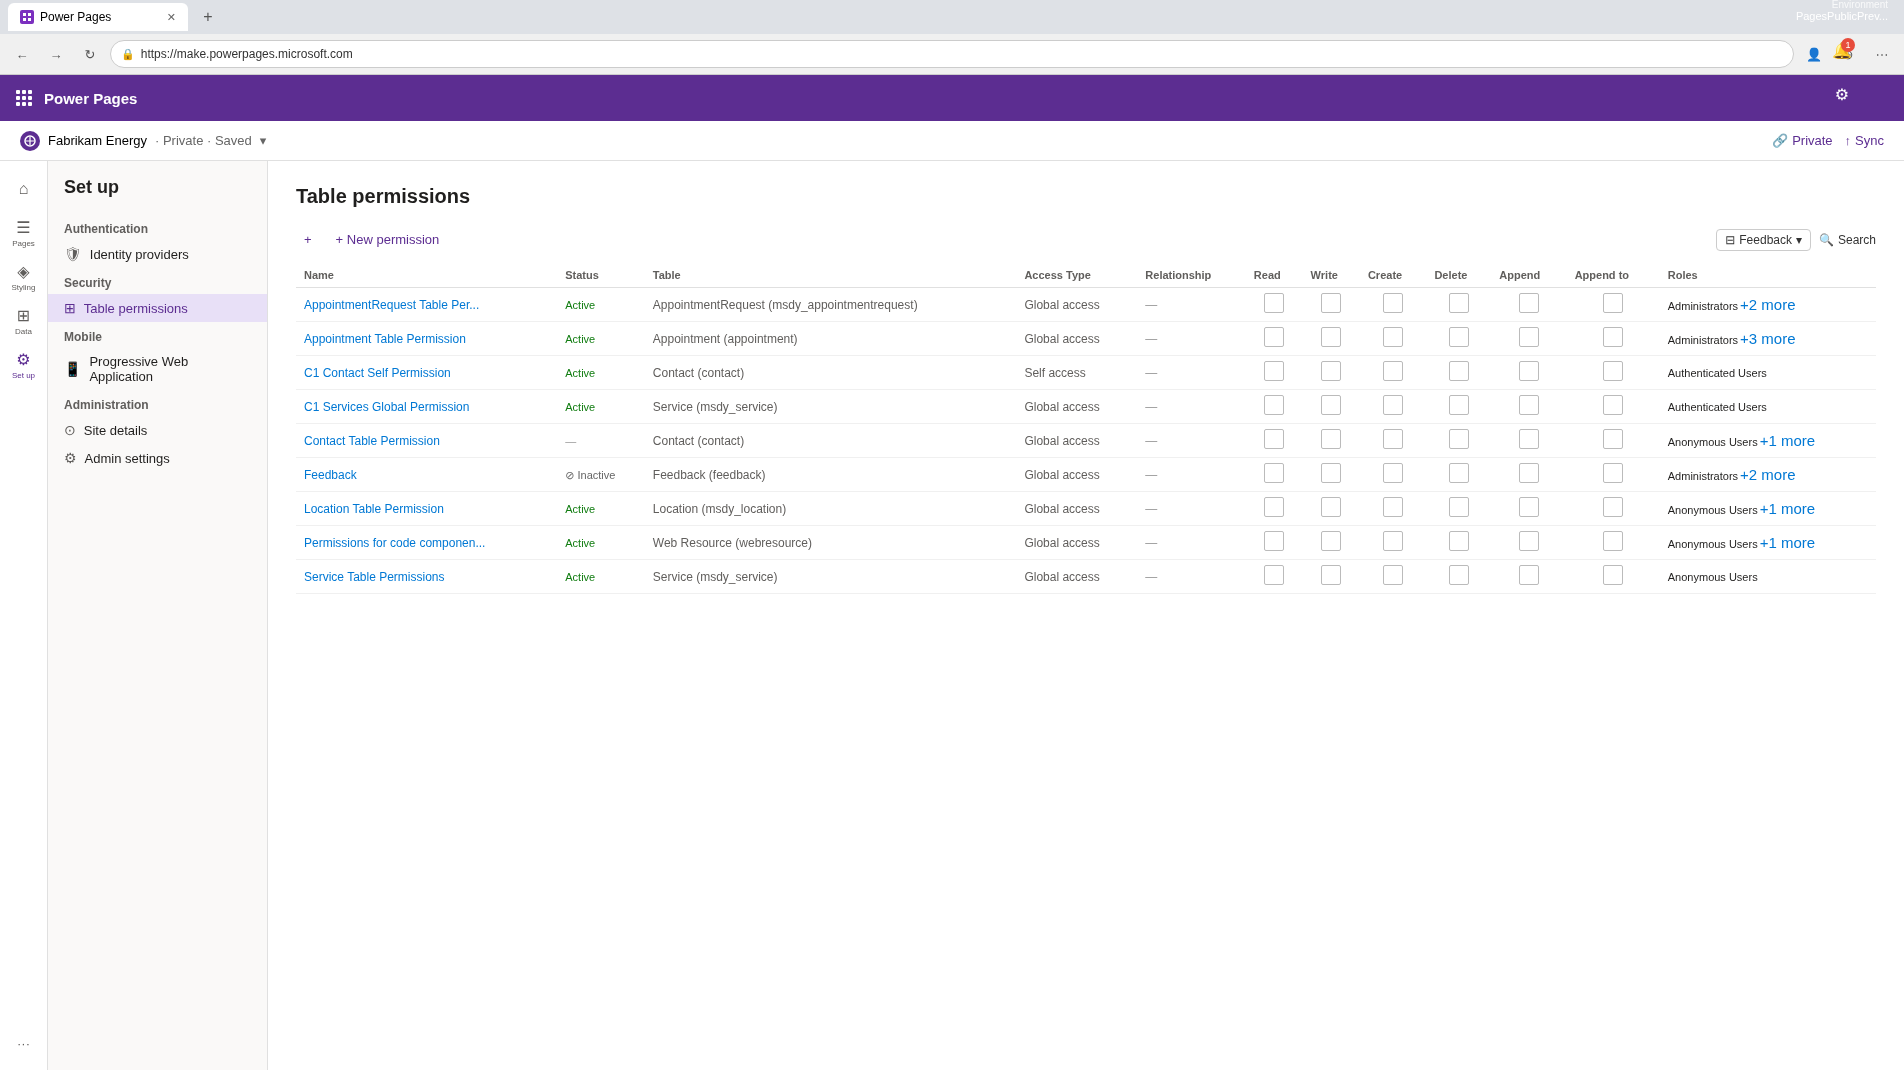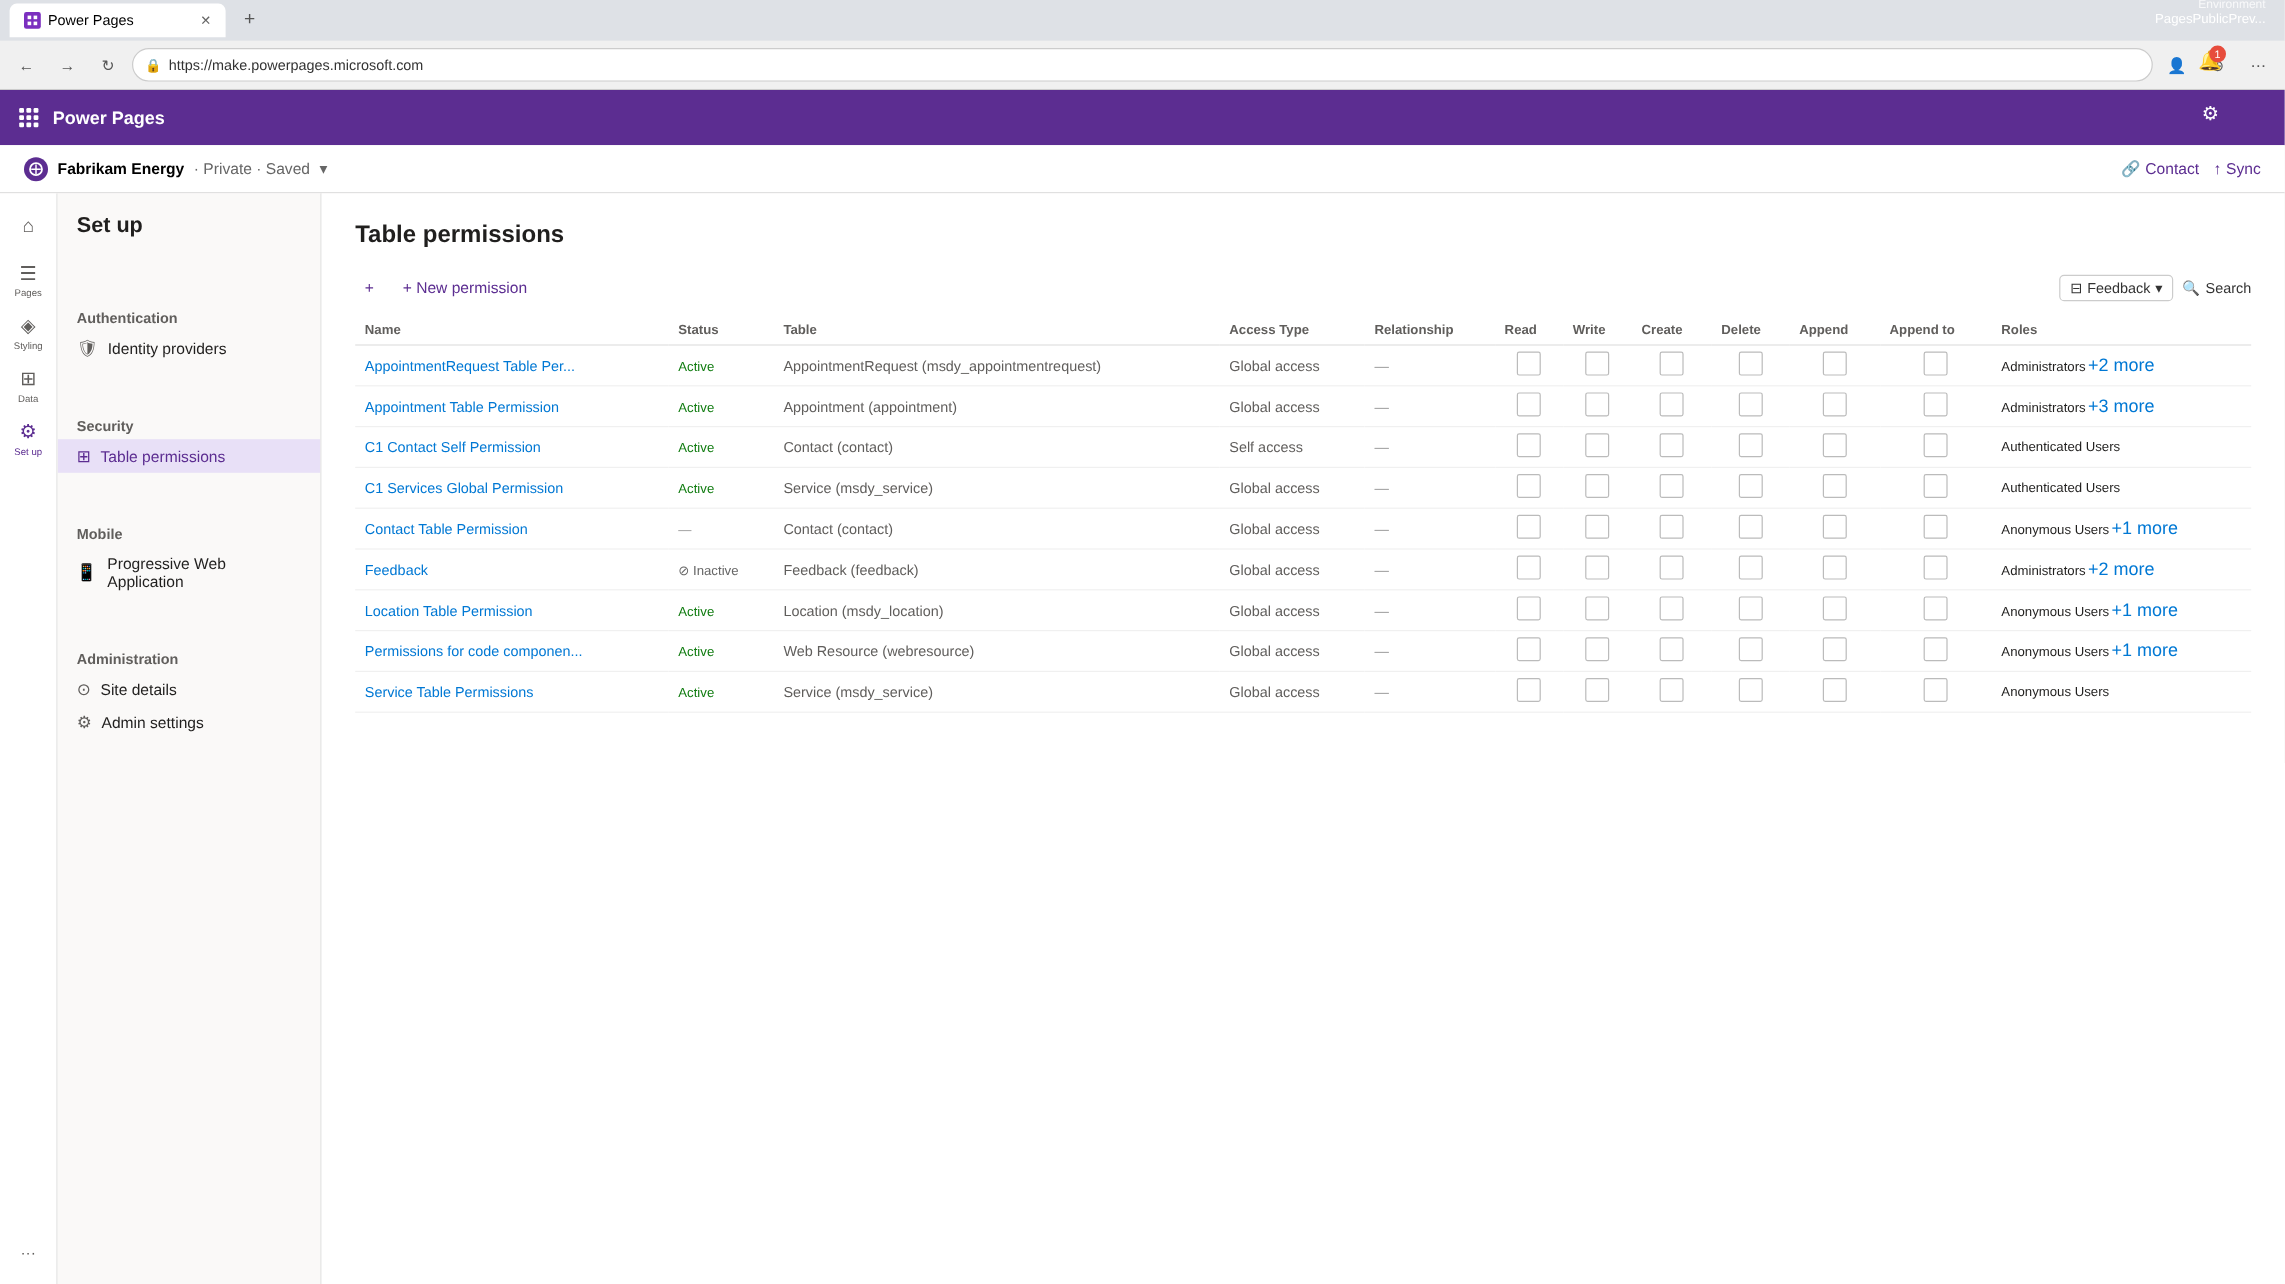--- a/index.html
+++ b/index.html
@@ -46,21 +46,21 @@
     .notification-btn { position: relative; }
     .notif-badge { position: absolute; top: 2px; right: 2px; background: #e74c3c; border-radius: 50%; width: 14px; height: 14px; font-size: 9px; display: flex; align-items: center; justify-content: center; color: #fff; }
     .avatar-btn { width: 30px; height: 30px; border-radius: 50%; background: #c47d2a; display: flex; align-items: center; justify-content: center; color: #fff; font-size: 13px; font-weight: 600; cursor: pointer; }
 
     
     .site-bar {
       background: #fff; border-bottom: 1px solid #e0e0e0; height: 40px; display: flex; align-items: center; padding: 0 20px; gap: 12px; justify-content: center;
     }
     .site-info { display: flex; align-items: center; gap: 8px; font-size: 13px; }
     .site-icon { width: 20px; height: 20px; background: #5c2d91; border-radius: 50%; display: flex; align-items: center; justify-content: center; }
-    .site-name { font-weight: 700; }
+    .site-name { font-weight: 400; }
     .site-status { color: #666; }
     .site-bar-right { margin-left: auto; display: flex; align-items: center; gap: 12px; }
     .preview-btn { display: flex; align-items: center; gap: 4px; font-size: 13px; color: #5c2d91; cursor: pointer; }
     .sync-btn { display: flex; align-items: center; gap: 4px; font-size: 13px; color: #5c2d91; cursor: pointer; }
 
     
     .main-layout { display: flex; flex: 1; overflow: hidden; }
 
     
     .icon-rail {
@@ -70,21 +70,21 @@
     .rail-item.active { color: #5c2d91; }
     .rail-item-icon { font-size: 16px; }
     .rail-item-label { font-size: 8px; }
     .rail-more { margin-top: auto; margin-bottom: 8px; }
 
     
     .sidebar {
       width: 220px; background: #faf9f8; border-right: 1px solid #e0e0e0; overflow-y: auto; padding: 16px 0;
     }
     .sidebar-title { font-size: 18px; font-weight: 600; padding: 0 16px 16px; color: #201f1e; }
-    .sidebar-section-label { font-size: 12px; font-weight: 600; color: #605e5c; padding: 8px 16px 4px; text-transform: none; margin-top: 36px; }
+    .sidebar-section-label { font-size: 12px; font-weight: 600; color: #605e5c; padding: 8px 16px 4px; text-transform: none; }
     .sidebar-item { display: flex; align-items: center; gap: 8px; padding: 6px 16px; cursor: pointer; color: #201f1e; font-size: 13px; border-radius: 0; }
     .sidebar-item.active { background: #e8e0f7; color: #5c2d91; font-weight: 500; }
     .sidebar-item-icon { font-size: 14px; color: #605e5c; }
     .sidebar-item.active .sidebar-item-icon { color: #5c2d91; }
 
     
     .content-area { flex: 1; overflow-y: auto; background: #fff; padding: 24px 28px; }
     .page-title { font-size: 20px; font-weight: 600; color: #201f1e; margin-bottom: 20px; }
 
     
@@ -183,21 +183,21 @@
             <path d="M6 2v8M2 6h8" stroke="white" stroke-width="1.2"></path>
           </svg>
       </div>
       <span class="site-name">Fabrikam Energy</span>
       <span class="site-status">· <span>Private · Saved</span></span>
       <span style="color:#666;cursor:pointer;">▾</span>
     </div>
     <div class="site-bar-right">
       <div class="preview-btn">
         <span>🔗</span>
-        <span>Contact</span>
+        <span>Private</span>
       </div>
       <div class="sync-btn">
         <span>↑</span>
         <span>Sync</span>
       </div>
     </div>
   </div>
 
   <div class="main-layout">
 

